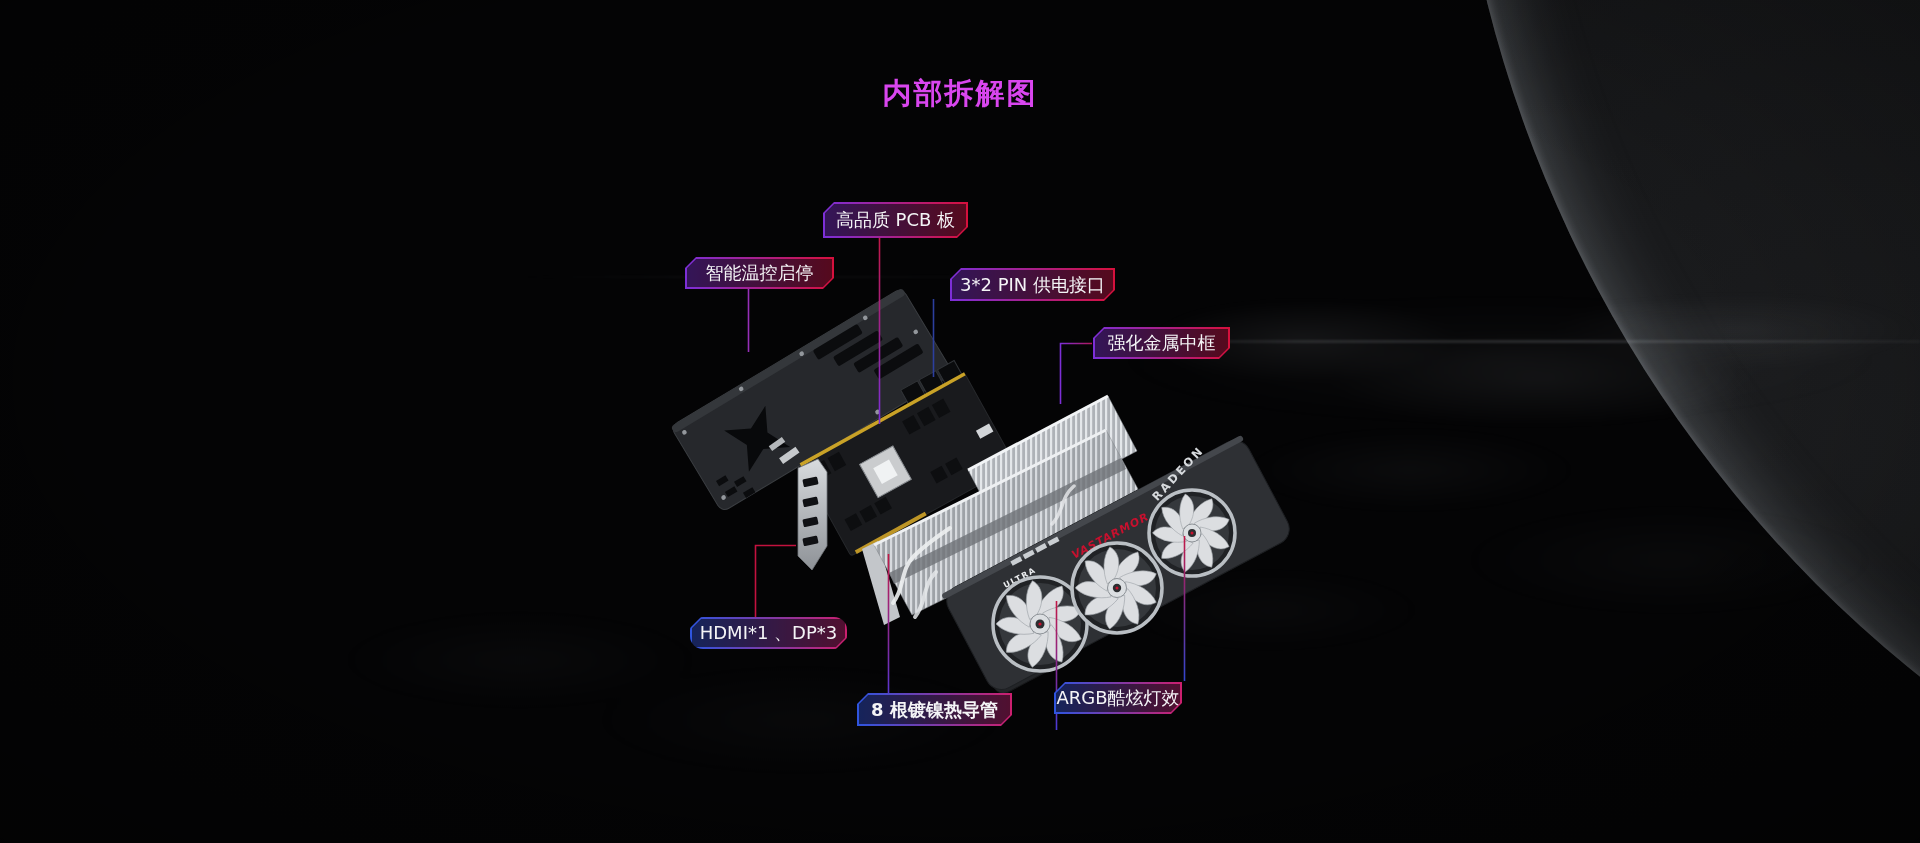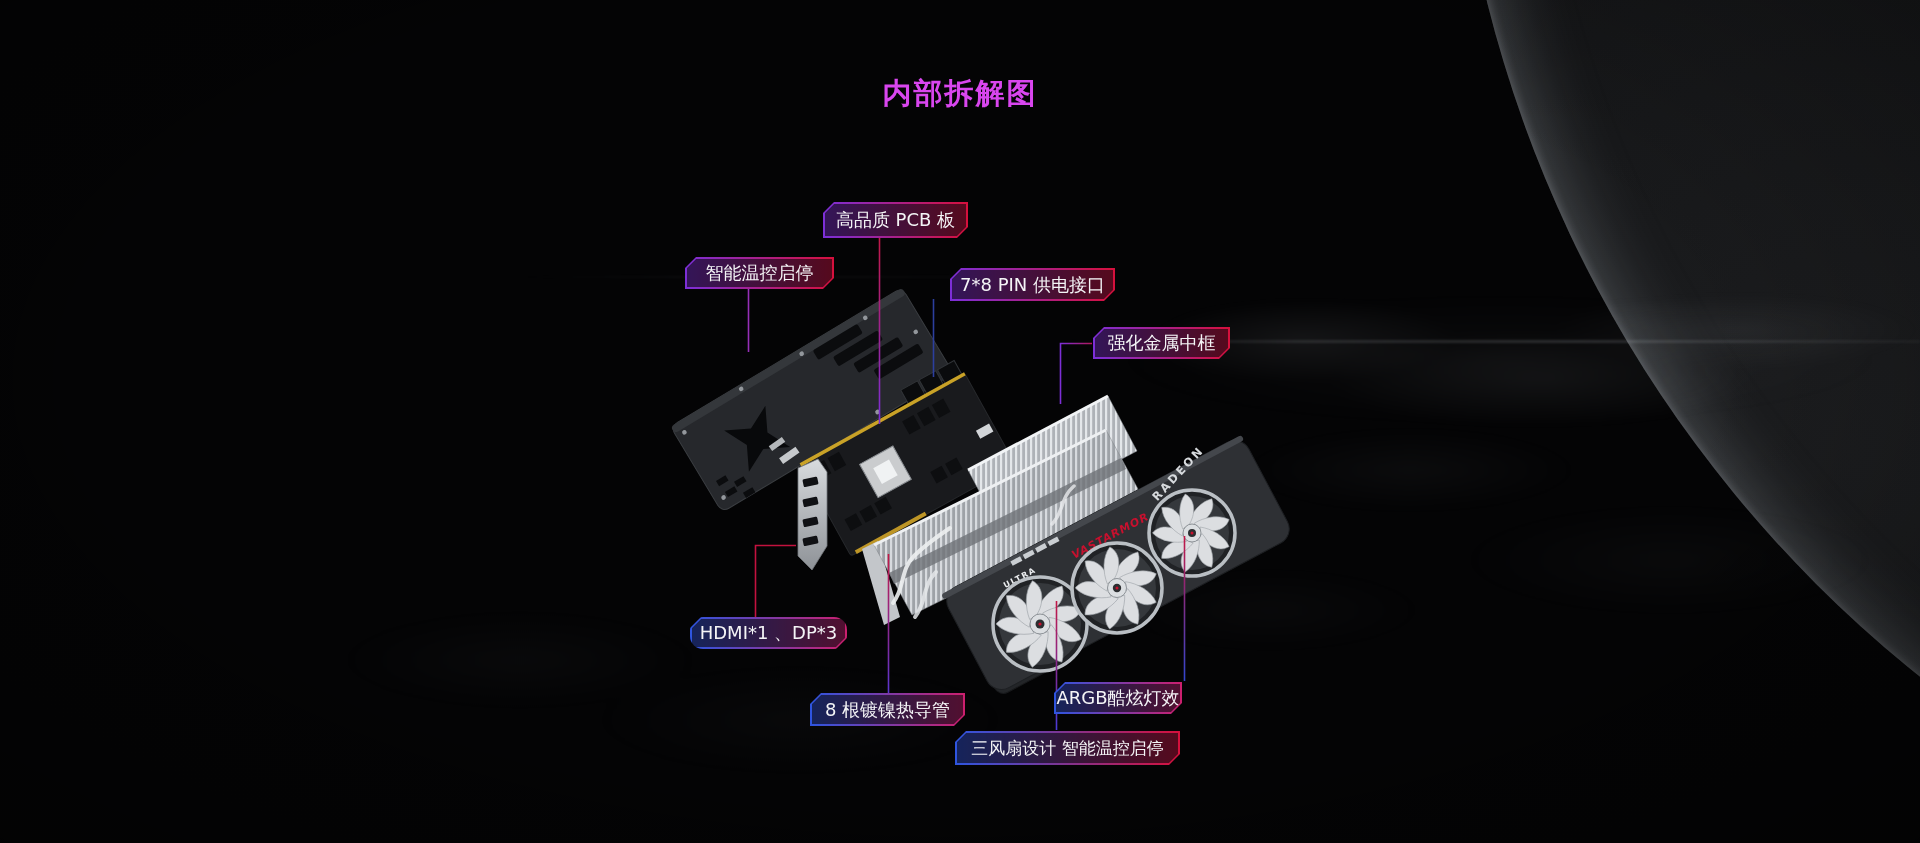--- a/index.html
+++ b/index.html
@@ -233,42 +233,37 @@
         <span>智能温控启停</span>
       </div>
   </div>
   <div class="callout" style="left:823px;top:202px;width:121px;height:36px;--g1:var(--purple);--g2:var(--red);">
     <div class="inner">
         <span>高品质 PCB 板</span>
       </div>
   </div>
   <div class="callout" style="left:950px;top:268px;width:141px;height:33px;--g1:var(--purple);--g2:var(--red);">
     <div class="inner">
-        <span>7*8 PIN 供电接口</span>
+        <span>3*2 PIN 供电接口</span>
       </div>
   </div>
   <div class="callout" style="left:1093px;top:327px;width:113px;height:32px;font-family:Liberation Serif, serif;--g1:var(--purple);--g2:var(--red);">
     <div class="inner">
         <span>强化金属中框</span>
       </div>
   </div>
   <div class="callout" style="left:690px;top:617px;width:133px;height:32px;border-radius:13px;--g1:var(--blue);--g2:var(--magenta);">
     <div class="inner">
         <span>HDMI*1 、DP*3</span>
       </div>
   </div>
-  <div class="callout" style="left:810px;top:693px;width:131px;height:33px;--g1:var(--blue);--g2:var(--magenta);">
+  <div class="callout" style="left:857px;top:693px;width:131px;height:33px;font-weight:bold;--g1:var(--blue);--g2:var(--magenta);">
     <div class="inner">
         <span>8 根镀镍热导管</span>
       </div>
   </div>
   <div class="callout" style="left:1054px;top:682px;width:104px;height:32px;--g1:var(--blue);--g2:var(--magenta);">
     <div class="inner">
         <span>ARGB酷炫灯效</span>
       </div>
   </div>
-  <div class="callout small" style="left:955px;top:731px;width:201px;height:34px;--g1:var(--blue);--g2:var(--red);">
-    <div class="inner">
-        <span>三风扇设计 智能温控启停</span>
-      </div>
-  </div>
 
 </div>
 
 </body></html>

